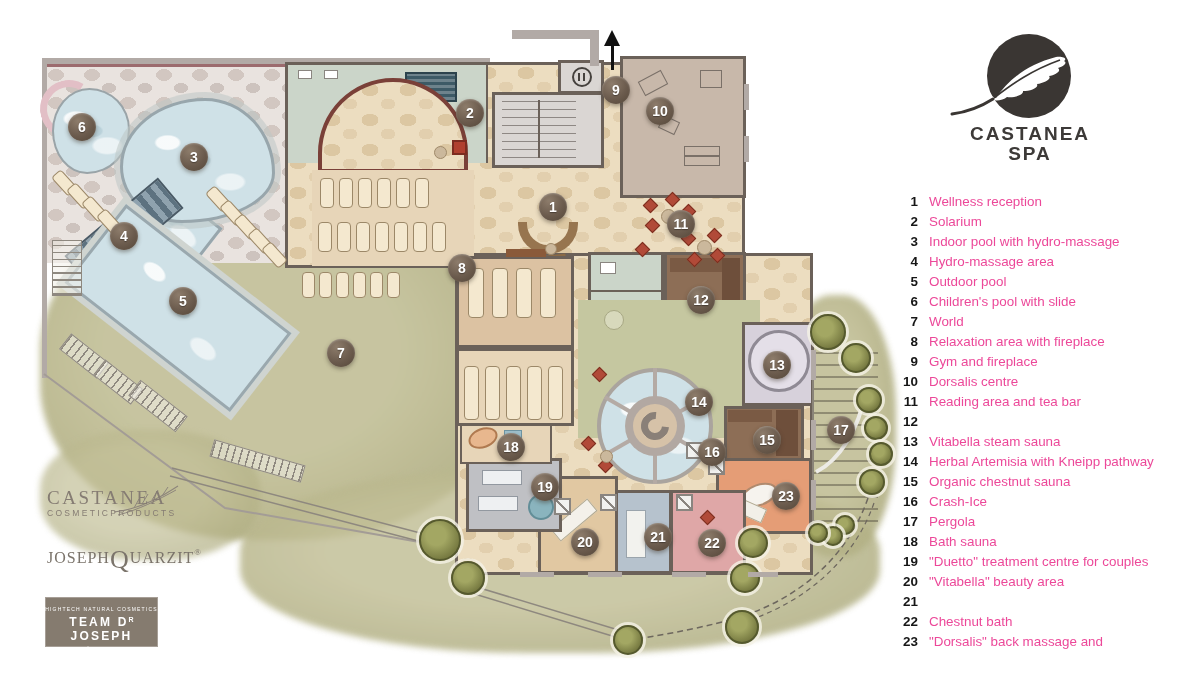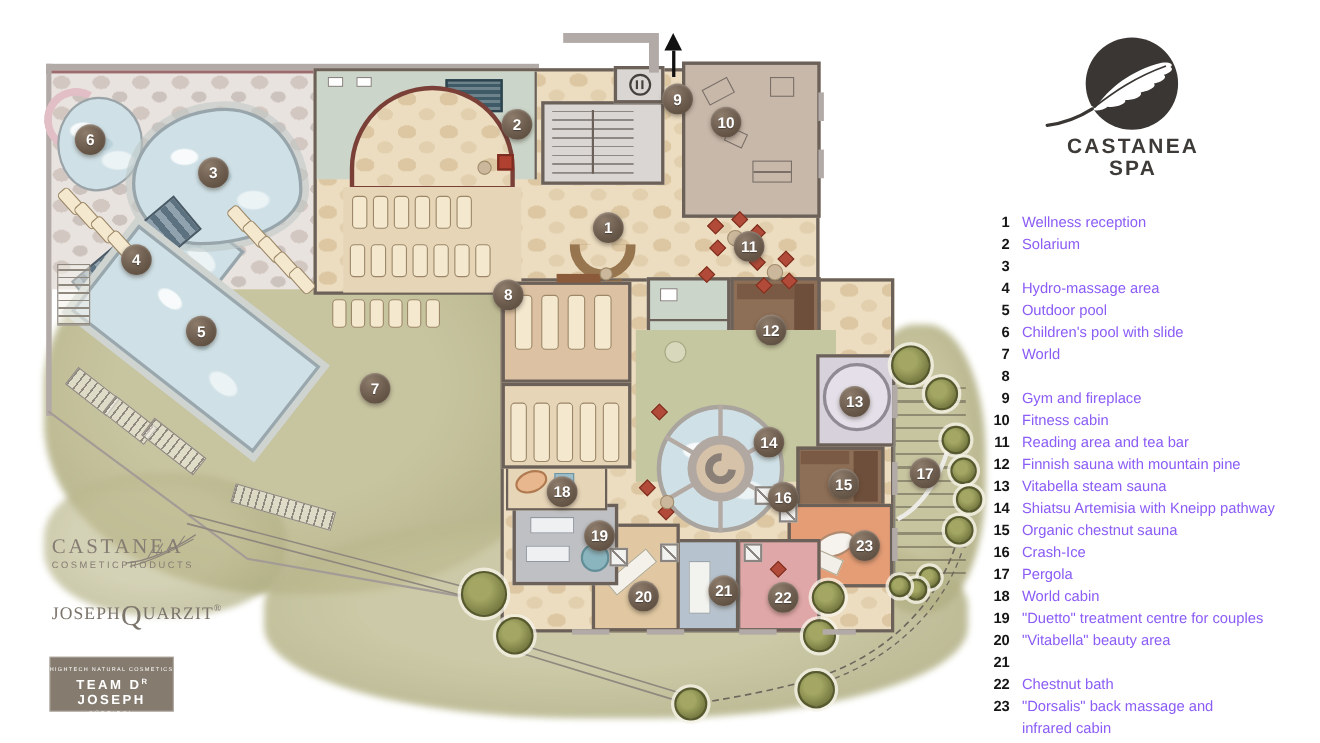--- a/index.html
+++ b/index.html
@@ -47,21 +47,21 @@
     text-shadow:0 1px 1px rgba(0,0,0,.35);z-index:40;}
   
   .legend{position:absolute;left:898px;top:30px;width:295px;}
   .brand-title{position:absolute;left:0;top:94px;width:264px;text-align:center;
     font-size:19px;font-weight:bold;letter-spacing:2px;color:#3d3a38;line-height:20px;}
   .legend ol{position:absolute;left:0;top:162px;margin:0;padding:0;list-style:none;width:295px;}
   .legend li{display:flex;align-items:flex-start;}
   .legend .num{width:20px;text-align:right;font-weight:bold;color:#161616;font-size:13.4px;
     line-height:20px;flex:0 0 20px;}
   .legend .lblwrap{margin-left:11px;}
-  .legend .lbl{font-size:13.4px;color:#8b5cf6;line-height:20px;white-space:nowrap;}
+  .legend .lbl{font-size:13.4px;color:#ec4899;line-height:20px;white-space:nowrap;}
   
   .cast-title{position:absolute;left:47px;top:487px;font-family:"Liberation Serif",serif;
     font-size:19px;letter-spacing:2.5px;color:#857c73;}
   .cast-sub{position:absolute;left:47px;top:508px;font-size:8.5px;letter-spacing:2.3px;color:#857c73;}
   .silber{position:absolute;left:47px;top:547px;font-family:"Liberation Serif",serif;
     font-size:16px;letter-spacing:1px;color:#7b746b;}
   .silber .bigq{font-size:26px;vertical-align:-5px;line-height:0;}
   .silber .reg{font-size:9px;vertical-align:8px;}
   .team-box{position:absolute;left:45px;top:597px;width:113px;height:50px;background:#857b6f;
     box-shadow:inset 0 0 0 1px rgba(255,255,255,.28);color:#fff;text-align:center;box-sizing:border-box;}
@@ -337,20 +337,23 @@
           </span>
         </li>
         <li>
           <span class="num">2</span>
           <span class="lblwrap">
             <div class="lbl">Solarium</div>
           </span>
         </li>
         <li>
           <span class="num">3</span>
+          <span class="lblwrap">
+            <div class="lbl">Indoor pool with hydro-massage</div>
+          </span>
         </li>
         <li>
           <span class="num">4</span>
           <span class="lblwrap">
             <div class="lbl">Hydro-massage area</div>
           </span>
         </li>
         <li>
           <span class="num">5</span>
           <span class="lblwrap">
@@ -364,55 +367,55 @@
           </span>
         </li>
         <li>
           <span class="num">7</span>
           <span class="lblwrap">
             <div class="lbl">World</div>
           </span>
         </li>
         <li>
           <span class="num">8</span>
+          <span class="lblwrap">
+            <div class="lbl">Relaxation area with fireplace</div>
+          </span>
         </li>
         <li>
           <span class="num">9</span>
           <span class="lblwrap">
             <div class="lbl">Gym and fireplace</div>
           </span>
         </li>
         <li>
           <span class="num">10</span>
           <span class="lblwrap">
-            <div class="lbl">Fitness cabin</div>
+            <div class="lbl">Dorsalis centre</div>
           </span>
         </li>
         <li>
           <span class="num">11</span>
           <span class="lblwrap">
             <div class="lbl">Reading area and tea bar</div>
           </span>
         </li>
         <li>
           <span class="num">12</span>
-          <span class="lblwrap">
-            <div class="lbl">Finnish sauna with mountain pine</div>
-          </span>
         </li>
         <li>
           <span class="num">13</span>
           <span class="lblwrap">
             <div class="lbl">Vitabella steam sauna</div>
           </span>
         </li>
         <li>
           <span class="num">14</span>
           <span class="lblwrap">
-            <div class="lbl">Shiatsu Artemisia with Kneipp pathway</div>
+            <div class="lbl">Herbal Artemisia with Kneipp pathway</div>
           </span>
         </li>
         <li>
           <span class="num">15</span>
           <span class="lblwrap">
             <div class="lbl">Organic chestnut sauna</div>
           </span>
         </li>
         <li>
           <span class="num">16</span>
@@ -422,21 +425,21 @@
         </li>
         <li>
           <span class="num">17</span>
           <span class="lblwrap">
             <div class="lbl">Pergola</div>
           </span>
         </li>
         <li>
           <span class="num">18</span>
           <span class="lblwrap">
-            <div class="lbl">World cabin</div>
+            <div class="lbl">Bath sauna</div>
           </span>
         </li>
         <li>
           <span class="num">19</span>
           <span class="lblwrap">
             <div class="lbl">"Duetto" treatment centre for couples</div>
           </span>
         </li>
         <li>
           <span class="num">20</span>
@@ -450,21 +453,20 @@
         <li>
           <span class="num">22</span>
           <span class="lblwrap">
             <div class="lbl">Chestnut bath</div>
           </span>
         </li>
         <li>
           <span class="num">23</span>
           <span class="lblwrap">
             <div class="lbl">"Dorsalis" back massage and</div>
-            <div class="lbl">infrared cabin</div>
           </span>
         </li>
       </ol>
   </aside>
 
   <svg class="a" style="left:112px;top:480px;" width="72" height="40" viewBox="0 0 72 40">
     <path d="M2 32 C22 30 42 22 66 6" stroke="#8d857c" stroke-width="1.2" fill="none"></path>
     <path d="M6 35 C26 30 46 20 64 10" stroke="#8d857c" stroke-width="1" fill="none"></path>
     <path d="M30 24 L36 14 M40 20 L46 10 M50 16 L56 7 M22 28 L27 19" stroke="#8d857c" stroke-width="1" fill="none"></path>
   </svg>

